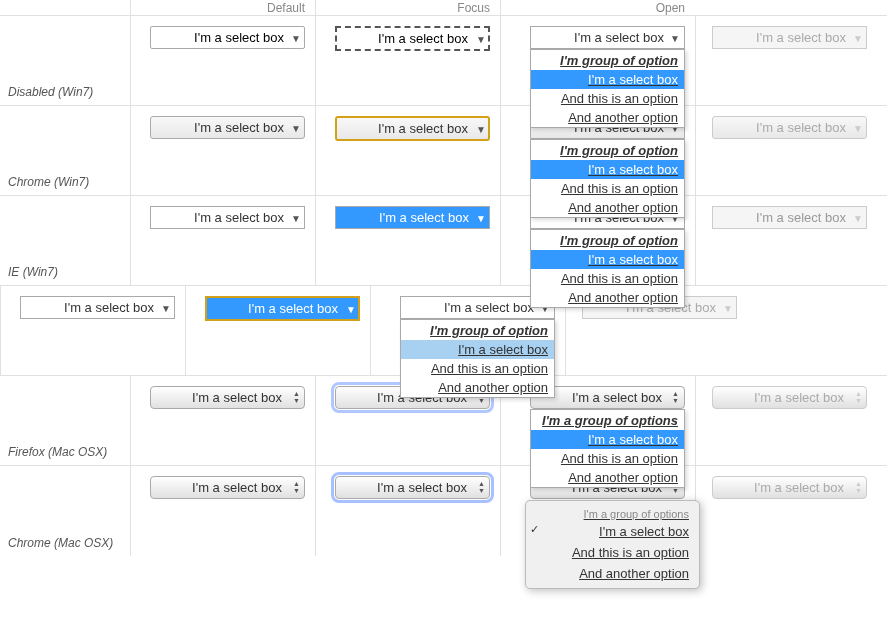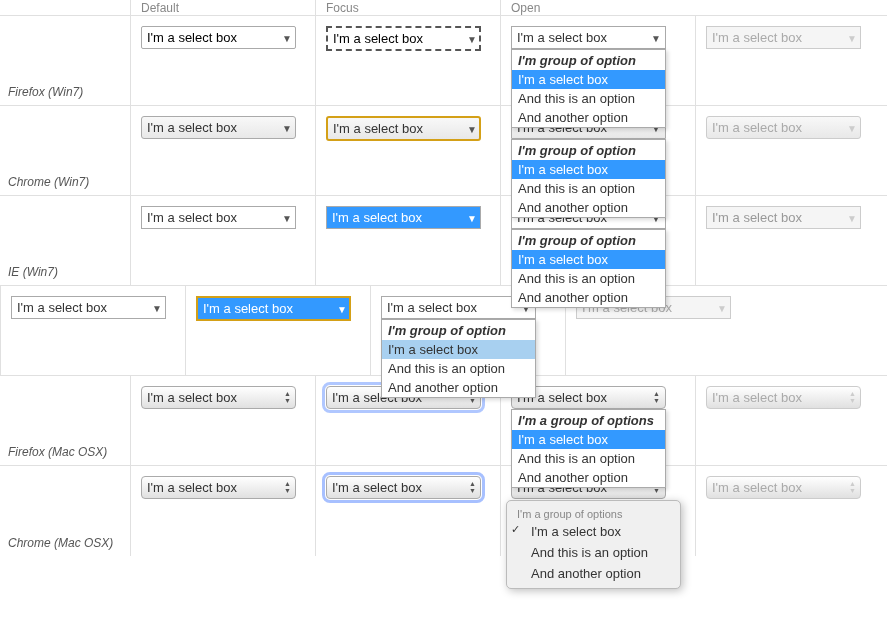--- a/index.html
+++ b/index.html
@@ -118,20 +118,21 @@
 
     .dropdown-list {
       position: absolute;
       top: 100%;
       left: 0;
       width: 155px;
       background: #fff;
       border: 1px solid #aaa;
       z-index: 10;
       box-shadow: 2px 2px 4px rgba(0,0,0,0.15);
+      text-decoration: underline;
     }
 
     .dropdown-list.ch-mac-list {
       border-radius: 4px;
       background: #f0f0f0;
       border: 1px solid #bbb;
       padding: 4px 0;
       left: -10px;
       width: 170px;
     }
@@ -179,20 +180,21 @@
     .dropdown-item.mac-group {
       font-size: 11px;
       color: #888;
       padding: 3px 6px 1px 6px;
       background: transparent;
     }
 
     
     .layout {
       width: 887px;
+      text-align: right;
     }
 
     .header-row-div {
       display: flex;
       border-bottom: 1px solid #e0e0e0;
     }
 
     .lbl-col { width: 130px; flex-shrink: 0; }
     .state-col { width: 185px; flex-shrink: 0; border-left: 1px solid #e0e0e0; }
     .open-col { width: 195px; flex-shrink: 0; border-left: 1px solid #e0e0e0; }
@@ -259,21 +261,21 @@
     <div class="state-col">
       <span class="header-label">Focus</span>
     </div>
     <div class="open-col">
       <span class="header-label">Open</span>
     </div>
   </div>
 
   <div class="data-row">
     <div class="row-label">
-      <span>Firefox (Win7)</span>
+      <span>Disabled (Win7)</span>
     </div>
 
     <div class="state-cell ff-win7-default">
       <div class="select-wrap">
         <div class="select-box" style="border:1px solid #aaa; background:#fff; color:#000; padding:3px 20px 3px 5px; width:155px; font-size:13px; display:inline-block; cursor:pointer;">
           <span>I'm a select box</span>
         </div>
         <span class="select-arrow">▼</span>
       </div>
     </div>

